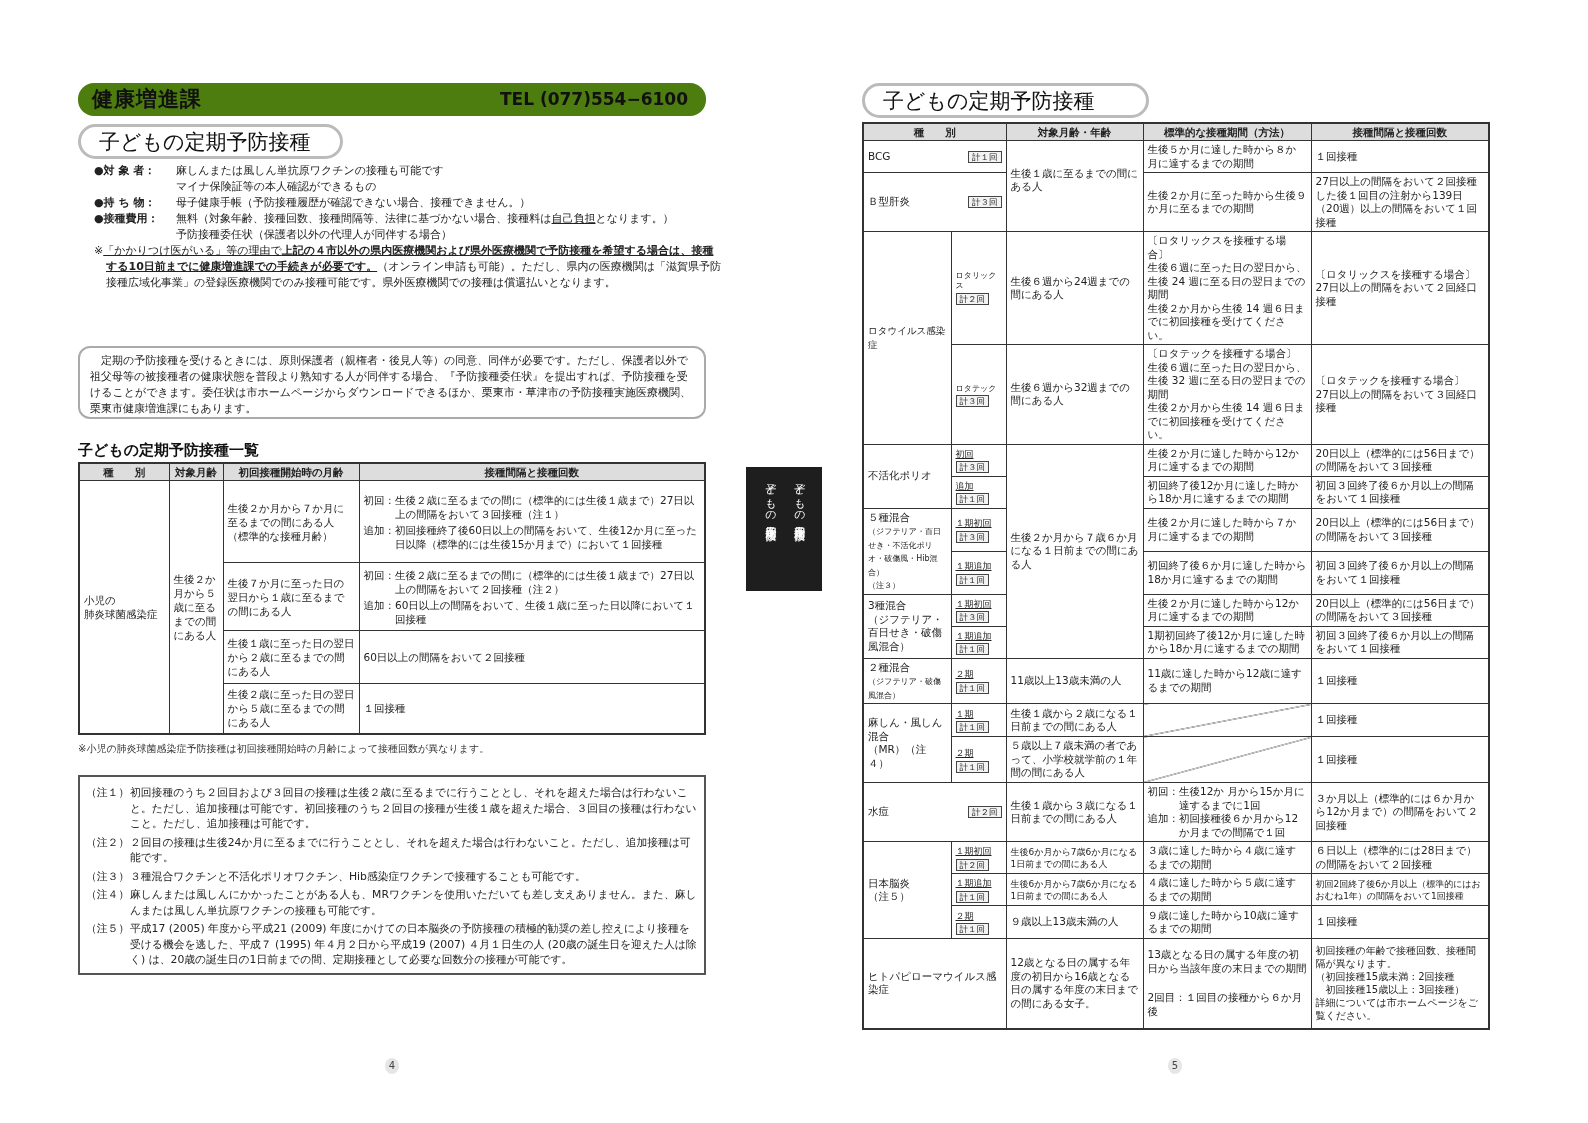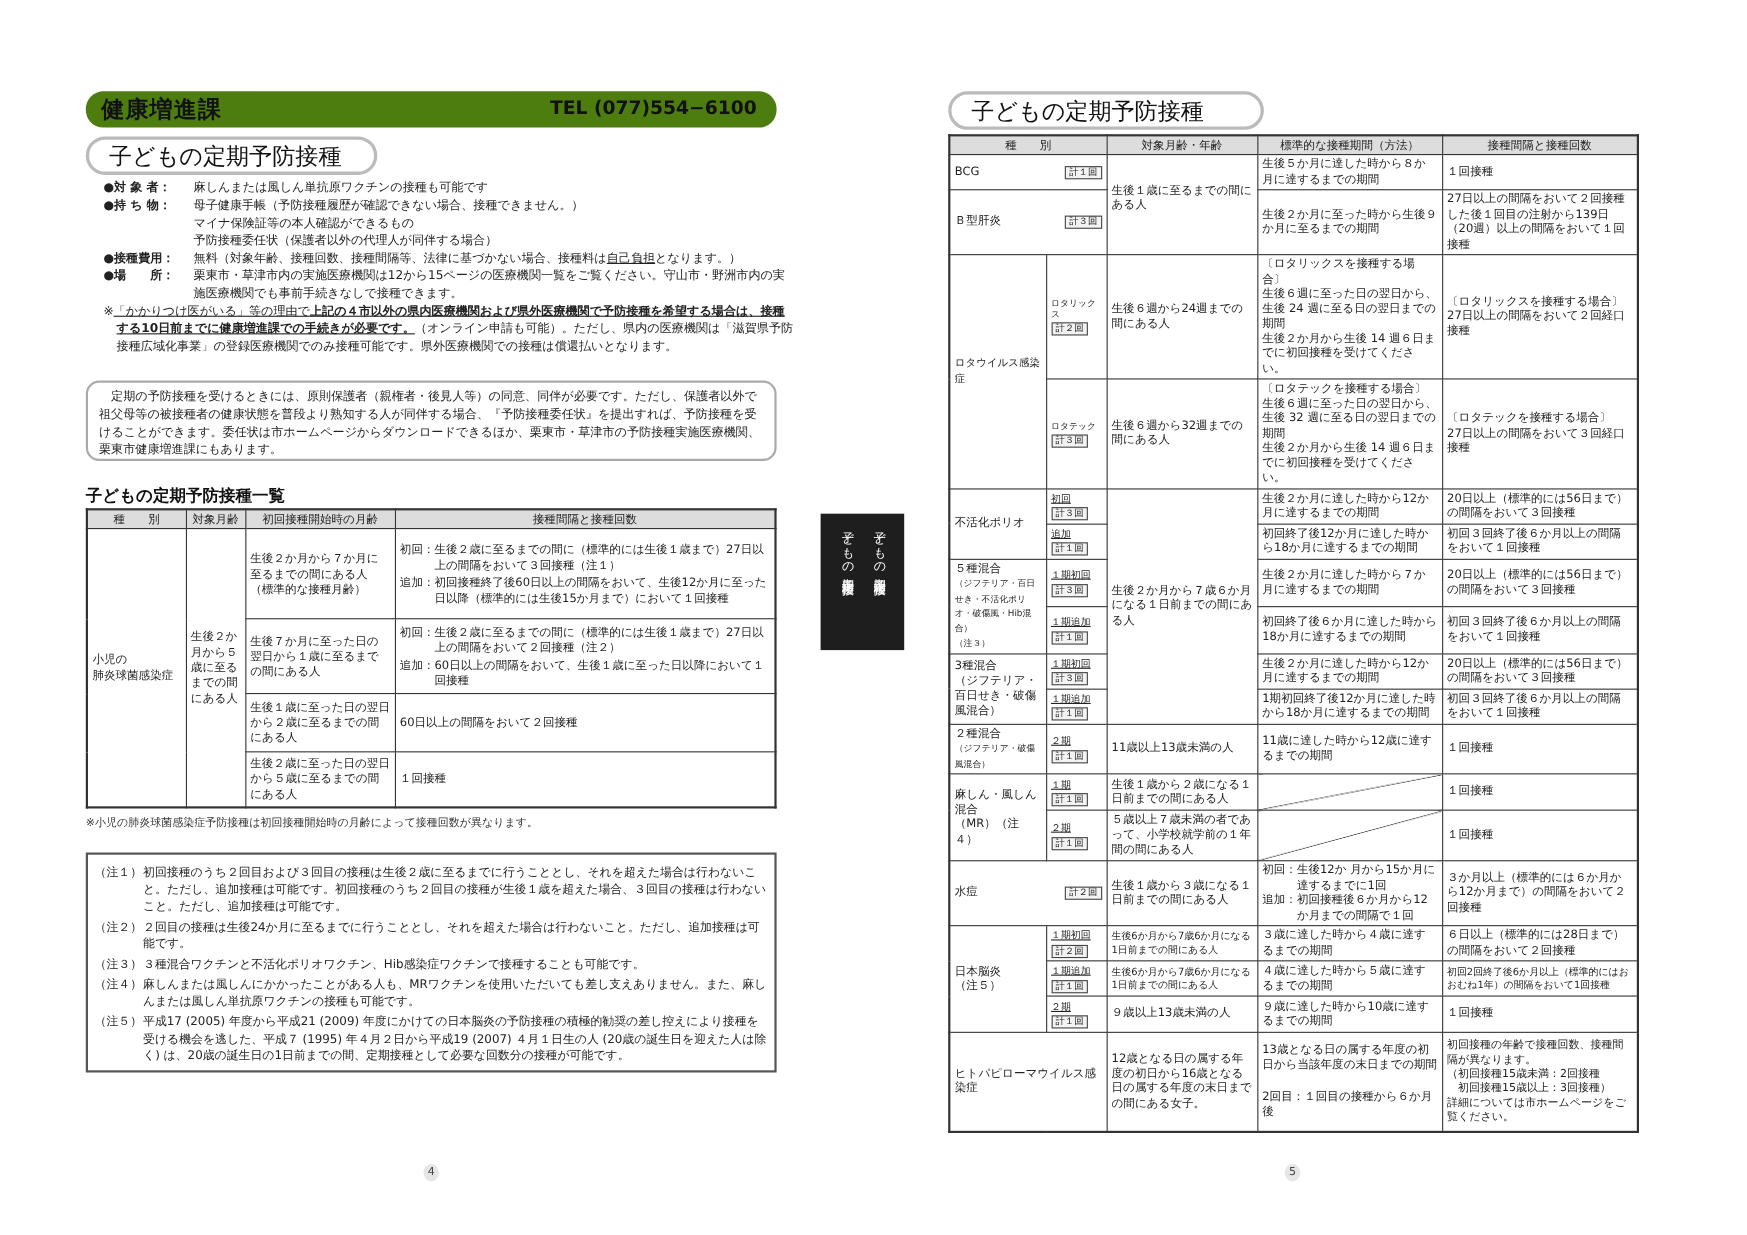--- a/index.html
+++ b/index.html
@@ -18,21 +18,21 @@
 .info .row{display:flex}
 .info .lbl{width:82px;flex:none;font-weight:bold;white-space:nowrap}
 .info .val{flex:1}
 .info .note{margin-top:0px}
 .info u{text-decoration:underline}
 .info b u{font-weight:bold}
 .box{position:absolute;top:346px;left:0;width:628px;height:73px;border:2.5px solid #aaa;border-radius:12px;padding:5px 10px;font-size:11px;line-height:16px;text-indent:1em}
 .sec-title{position:absolute;top:440px;left:0;font-size:15px;font-weight:bold;color:#111}
 table{border-collapse:collapse;table-layout:fixed}
 td,th{border:1px solid #333;vertical-align:middle;padding:2px 4px;font-weight:normal}
-th{background:#ddd;font-weight:normal;text-align:center;font-size:10.5px;padding:1px 2px}
+th{background:#ddd;font-weight:bold;text-align:center;font-size:10.5px;padding:1px 2px}
 #ltable{position:absolute;top:462px;left:0;width:628px;border:2px solid #333;font-size:10.5px}
 #ltable td{line-height:14px}
 .ltnote{position:absolute;top:742px;left:0;font-size:10px;color:#333}
 .notes{position:absolute;top:775px;left:0;width:628px;height:200px;border:2px solid #555;border-left-width:2px;padding:8px 6px;font-size:10.8px;line-height:15.5px}
 .notes .n{display:flex;margin-bottom:3px}
 .notes .nl{width:44px;flex:none}
 .tab-side{position:absolute;left:746px;top:467px;width:76px;height:124px;background:#1e1e1e;color:#fff;display:flex;flex-direction:row-reverse;justify-content:center;gap:14px;padding-top:8px}
 .tab-side span{writing-mode:vertical-rl;font-size:11px;letter-spacing:1px}
 .pnum{position:absolute;top:1058px;font-size:10px;color:#444;width:14px;height:16px;background:#e6e6e6;border-radius:50%;text-align:center;line-height:16px}
 #rtable{position:absolute;top:122px;left:0;width:628px;border:2px solid #333;font-size:10.5px}
@@ -55,38 +55,34 @@
     <span class="tel">TEL (077)554−6100</span>
   </div>
   <div class="pill-title">子どもの定期予防接種</div>
 
   <div class="info">
     <div class="row">
         <span class="lbl">●対 象 者：</span>
         <span class="val">麻しんまたは風しん単抗原ワクチンの接種も可能です</span>
       </div>
     <div class="row">
+        <span class="lbl"></span>
+        <span class="val">マイナ保険証等の本人確認ができるもの</span>
+      </div>
+    <div class="row">
         <span class="lbl">●持 ち 物：</span>
         <span class="val">母子健康手帳（予防接種履歴が確認できない場合、接種できません。）</span>
       </div>
     <div class="row">
-        <span class="lbl"></span>
-        <span class="val">マイナ保険証等の本人確認ができるもの</span>
+        <span class="lbl">●接種費用：</span>
+        <span class="val"><span>無料（対象年齢、接種回数、接種間隔等、法律に基づかない場合、接種料は</span><u>自己負担</u><span>となります。）</span></span>
       </div>
     <div class="row">
         <span class="lbl"></span>
         <span class="val">予防接種委任状（保護者以外の代理人が同伴する場合）</span>
-      </div>
-    <div class="row">
-        <span class="lbl">●接種費用：</span>
-        <span class="val"><span>無料（対象年齢、接種回数、接種間隔等、法律に基づかない場合、接種料は</span><u>自己負担</u><span>となります。）</span></span>
-      </div>
-    <div class="row">
-        <span class="lbl">●場　　所：</span>
-        <span class="val">栗東市・草津市内の実施医療機関は12から15ページの医療機関一覧をご覧ください。守山市・野洲市内の実施医療機関でも事前手続きなしで接種できます。</span>
       </div>
     <div class="note" style="padding-left:12px;text-indent:-12px">
       <span>※</span><u>「かかりつけ医がいる」等の理由で</u><b><u>上記の４市以外の県内医療機関および県外医療機関で予防接種を希望する場合は、接種する10日前までに健康増進課での手続きが必要です。</u></b><span>（オンライン申請も可能）。ただし、県内の医療機関は「滋賀県予防接種広域化事業」の登録医療機関でのみ接種可能です。県外医療機関での接種は償還払いとなります。</span>
     </div>
   </div>
 
   <div class="box">定期の予防接種を受けるときには、原則保護者（親権者・後見人等）の同意、同伴が必要です。ただし、保護者以外で祖父母等の被接種者の健康状態を普段より熟知する人が同伴する場合、『予防接種委任状』を提出すれば、予防接種を受けることができます。委任状は市ホームページからダウンロードできるほか、栗東市・草津市の予防接種実施医療機関、栗東市健康増進課にもあります。</div>
 
   <div class="sec-title">子どもの定期予防接種一覧</div>
 

